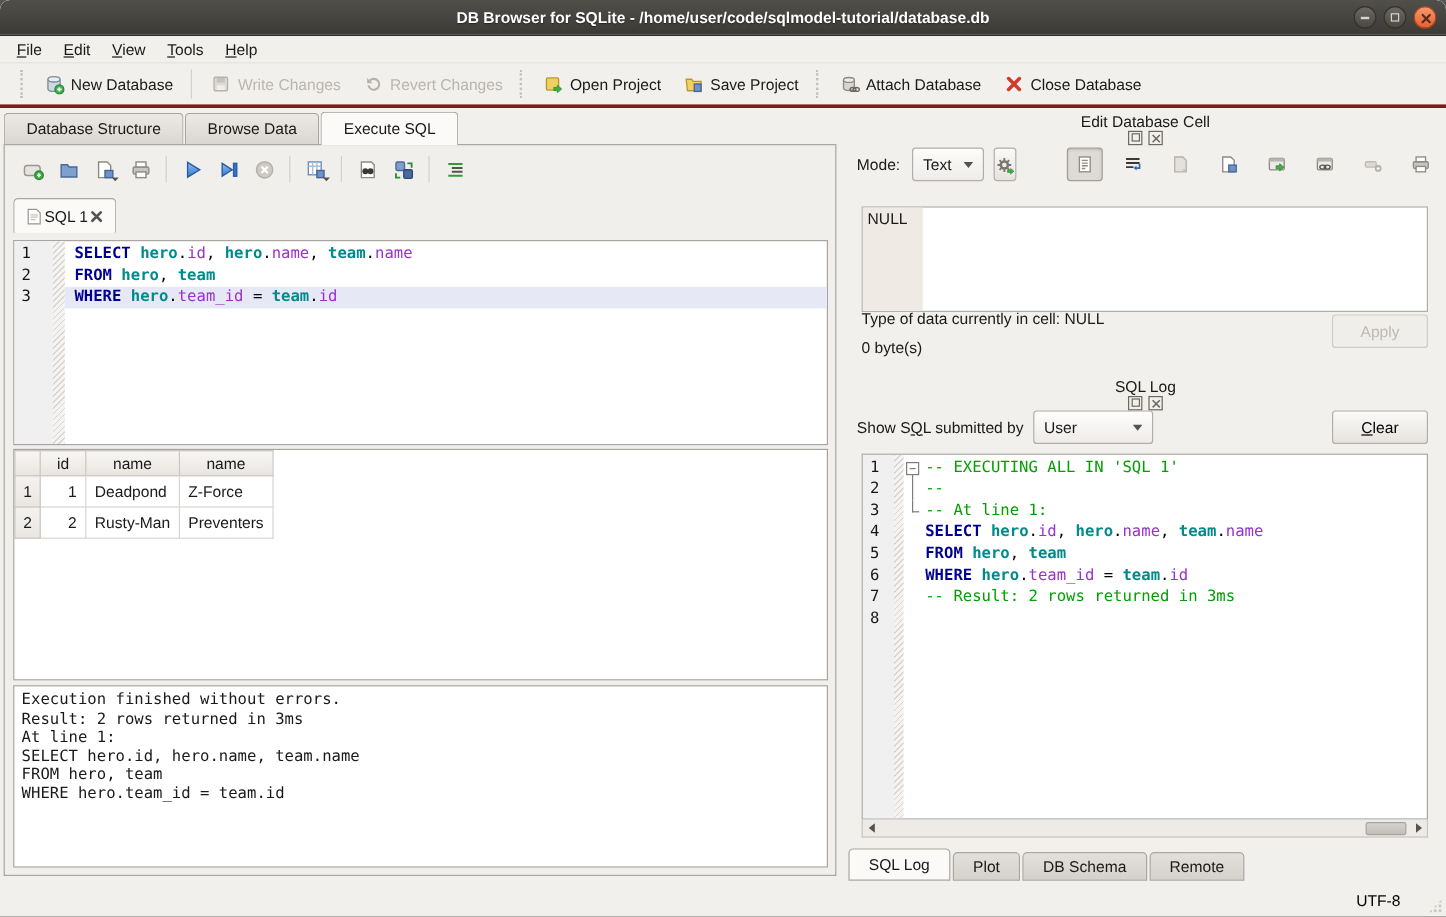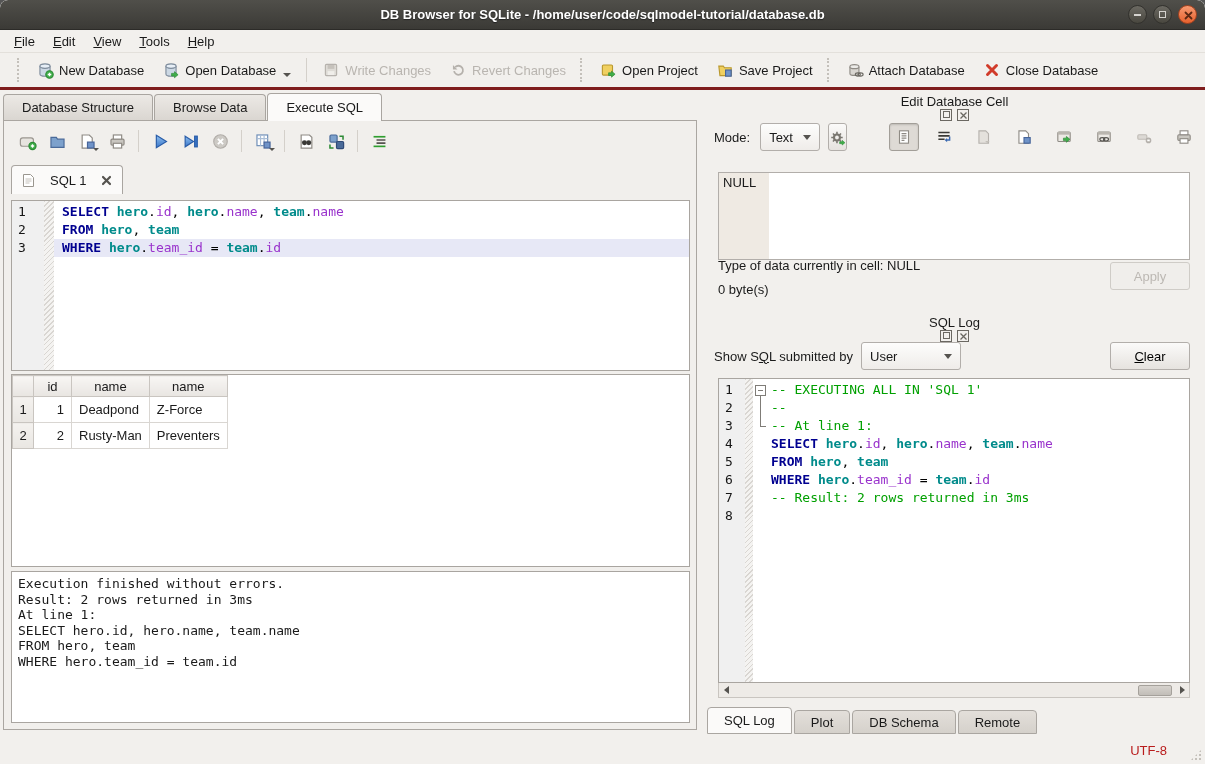--- a/index.html
+++ b/index.html
@@ -52,21 +52,21 @@
   
   .sqltoolbar { position:absolute; left:10px; top:8px; display:flex; align-items:center; gap:4px; }
   .itbtn { width:26px; height:24px; border:none; background:transparent; position:relative;
            display:flex; align-items:center; justify-content:center; }
   .itbtn svg { width:19px; height:19px; }
   .itbtn .ddcaret { position:absolute; right:1px; bottom:0; border-left-width:3px; border-right-width:3px; border-top-width:3px; }
   .isep { width:1px; height:22px; background:#d4d0ca; margin:0 4px; }
 
   
   .subtabs { position:absolute; left:7px; top:44px; display:flex; }
-  .subtab { display:flex; align-items:center; gap:15px; height:29px; padding:0 10px;
+  .subtab { display:flex; align-items:center; gap:2px; height:29px; padding:0 10px;
             background:#fbfaf9; border:1px solid #a9a5a0; border-bottom:none; border-radius:4px 4px 0 0; }
 
   
   .codebox { position:relative; background:#fff; border:1px solid #a9a5a0; overflow:hidden;
              font:13px/18px "DejaVu Sans Mono", monospace; padding-top:2px; }
   .codebox .bg-gutter { position:absolute; left:0; top:0; bottom:0; background:#f0f0f0; z-index:0; }
   .codebox .bg-hatch  { position:absolute; top:0; bottom:0; z-index:0;
       background:repeating-linear-gradient(135deg,#d9d6d2 0 1px,#f4f3f1 1px 3.5px); }
   .editor { position:absolute; left:7px; right:6px; top:79px; height:171px; }
   .editor .bg-gutter { width:32px; } .editor .bg-hatch { left:32px; width:10px; }
@@ -152,21 +152,21 @@
   .sthumb { position:absolute; right:3px; top:1px; width:34px; height:11px; background:linear-gradient(#d6d2cd,#c2beb8);
             border:1px solid #a5a19b; border-radius:2px; }
 
   .bottom-tabs { position:absolute; left:1px; top:617px; display:flex; align-items:flex-end; height:27px; }
   .btab { height:24px; line-height:23px; padding:0 16px; background:linear-gradient(#e3dfda,#d5d1cb);
           border:1px solid #aaa6a1; border-radius:4px 4px 0 0; margin-right:2px; }
   .btab.active { background:#fbfaf9; height:27px; line-height:26px; }
 
   
   .statusbar { position:absolute; left:0; right:0; bottom:0; height:27px; }
-  .enc { position:absolute; right:38px; top:6px; color:#b91c1c; }
+  .enc { position:absolute; right:38px; top:6px; color:#000000; }
   .grip-corner { position:absolute; right:3px; bottom:3px; width:12px; height:12px;
      background:radial-gradient(circle at 2px 2px,#c4c0ba 1px,transparent 1.3px);
      background-size:4px 4px; clip-path:polygon(100% 0,100% 100%,0 100%); }
 </style>
 </head>
 <body>
 
 <svg width="0" height="0" style="position:absolute">
     <defs>
   <linearGradient id="gb" x1="0" y1="0" x2="0" y2="1">
@@ -206,29 +206,20 @@
   <div class="toolbar">
     <span class="grip"></span>
     <button class="tbtn">
       <svg class="ic" viewBox="0 0 16 16">
         <path d="M3.5 4.5v7c0 1.2 2 2 4.5 2s4.5-.8 4.5-2v-7" fill="#ccd8e4" stroke="#7d8b9b"></path>
         <ellipse cx="8" cy="4.5" rx="4.5" ry="2" fill="#e6eef6" stroke="#7d8b9b"></ellipse>
         <circle cx="12" cy="12" r="3.3" fill="#3fae49" stroke="#2c8a35"></circle>
         <path d="M12 10.4v3.2M10.4 12h3.2" stroke="#fff" stroke-width="1.2"></path>
       </svg>
       <span>New Database</span>
-    </button>
-    <button class="tbtn">
-      <svg class="ic" viewBox="0 0 16 16">
-        <path d="M3.5 4.5v7c0 1.2 2 2 4.5 2s4.5-.8 4.5-2v-7" fill="#ccd8e4" stroke="#7d8b9b"></path>
-        <ellipse cx="8" cy="4.5" rx="4.5" ry="2" fill="#e6eef6" stroke="#7d8b9b"></ellipse>
-        <path d="M8.5 11h2.6V9.5l3.2 2.7-3.2 2.7v-1.5H8.5z" fill="#3fae49" stroke="#2c8a35" stroke-width=".6"></path>
-      </svg>
-      <span>Open Database</span>
-      <span class="ddcaret"></span>
     </button>
     <span class="tsep"></span>
     <button class="tbtn disabled">
       <svg class="ic" viewBox="0 0 16 16">
         <rect x="3" y="3" width="10" height="10" rx="1" fill="#dedbd6" stroke="#b5b1ac"></rect>
         <rect x="5" y="3.5" width="6" height="3.5" fill="#c6c2bc"></rect>
           <rect x="5" y="9" width="6" height="3.5" fill="#f0eeea"></rect>
       </svg>
       <span>Write Changes</span>
     </button>

